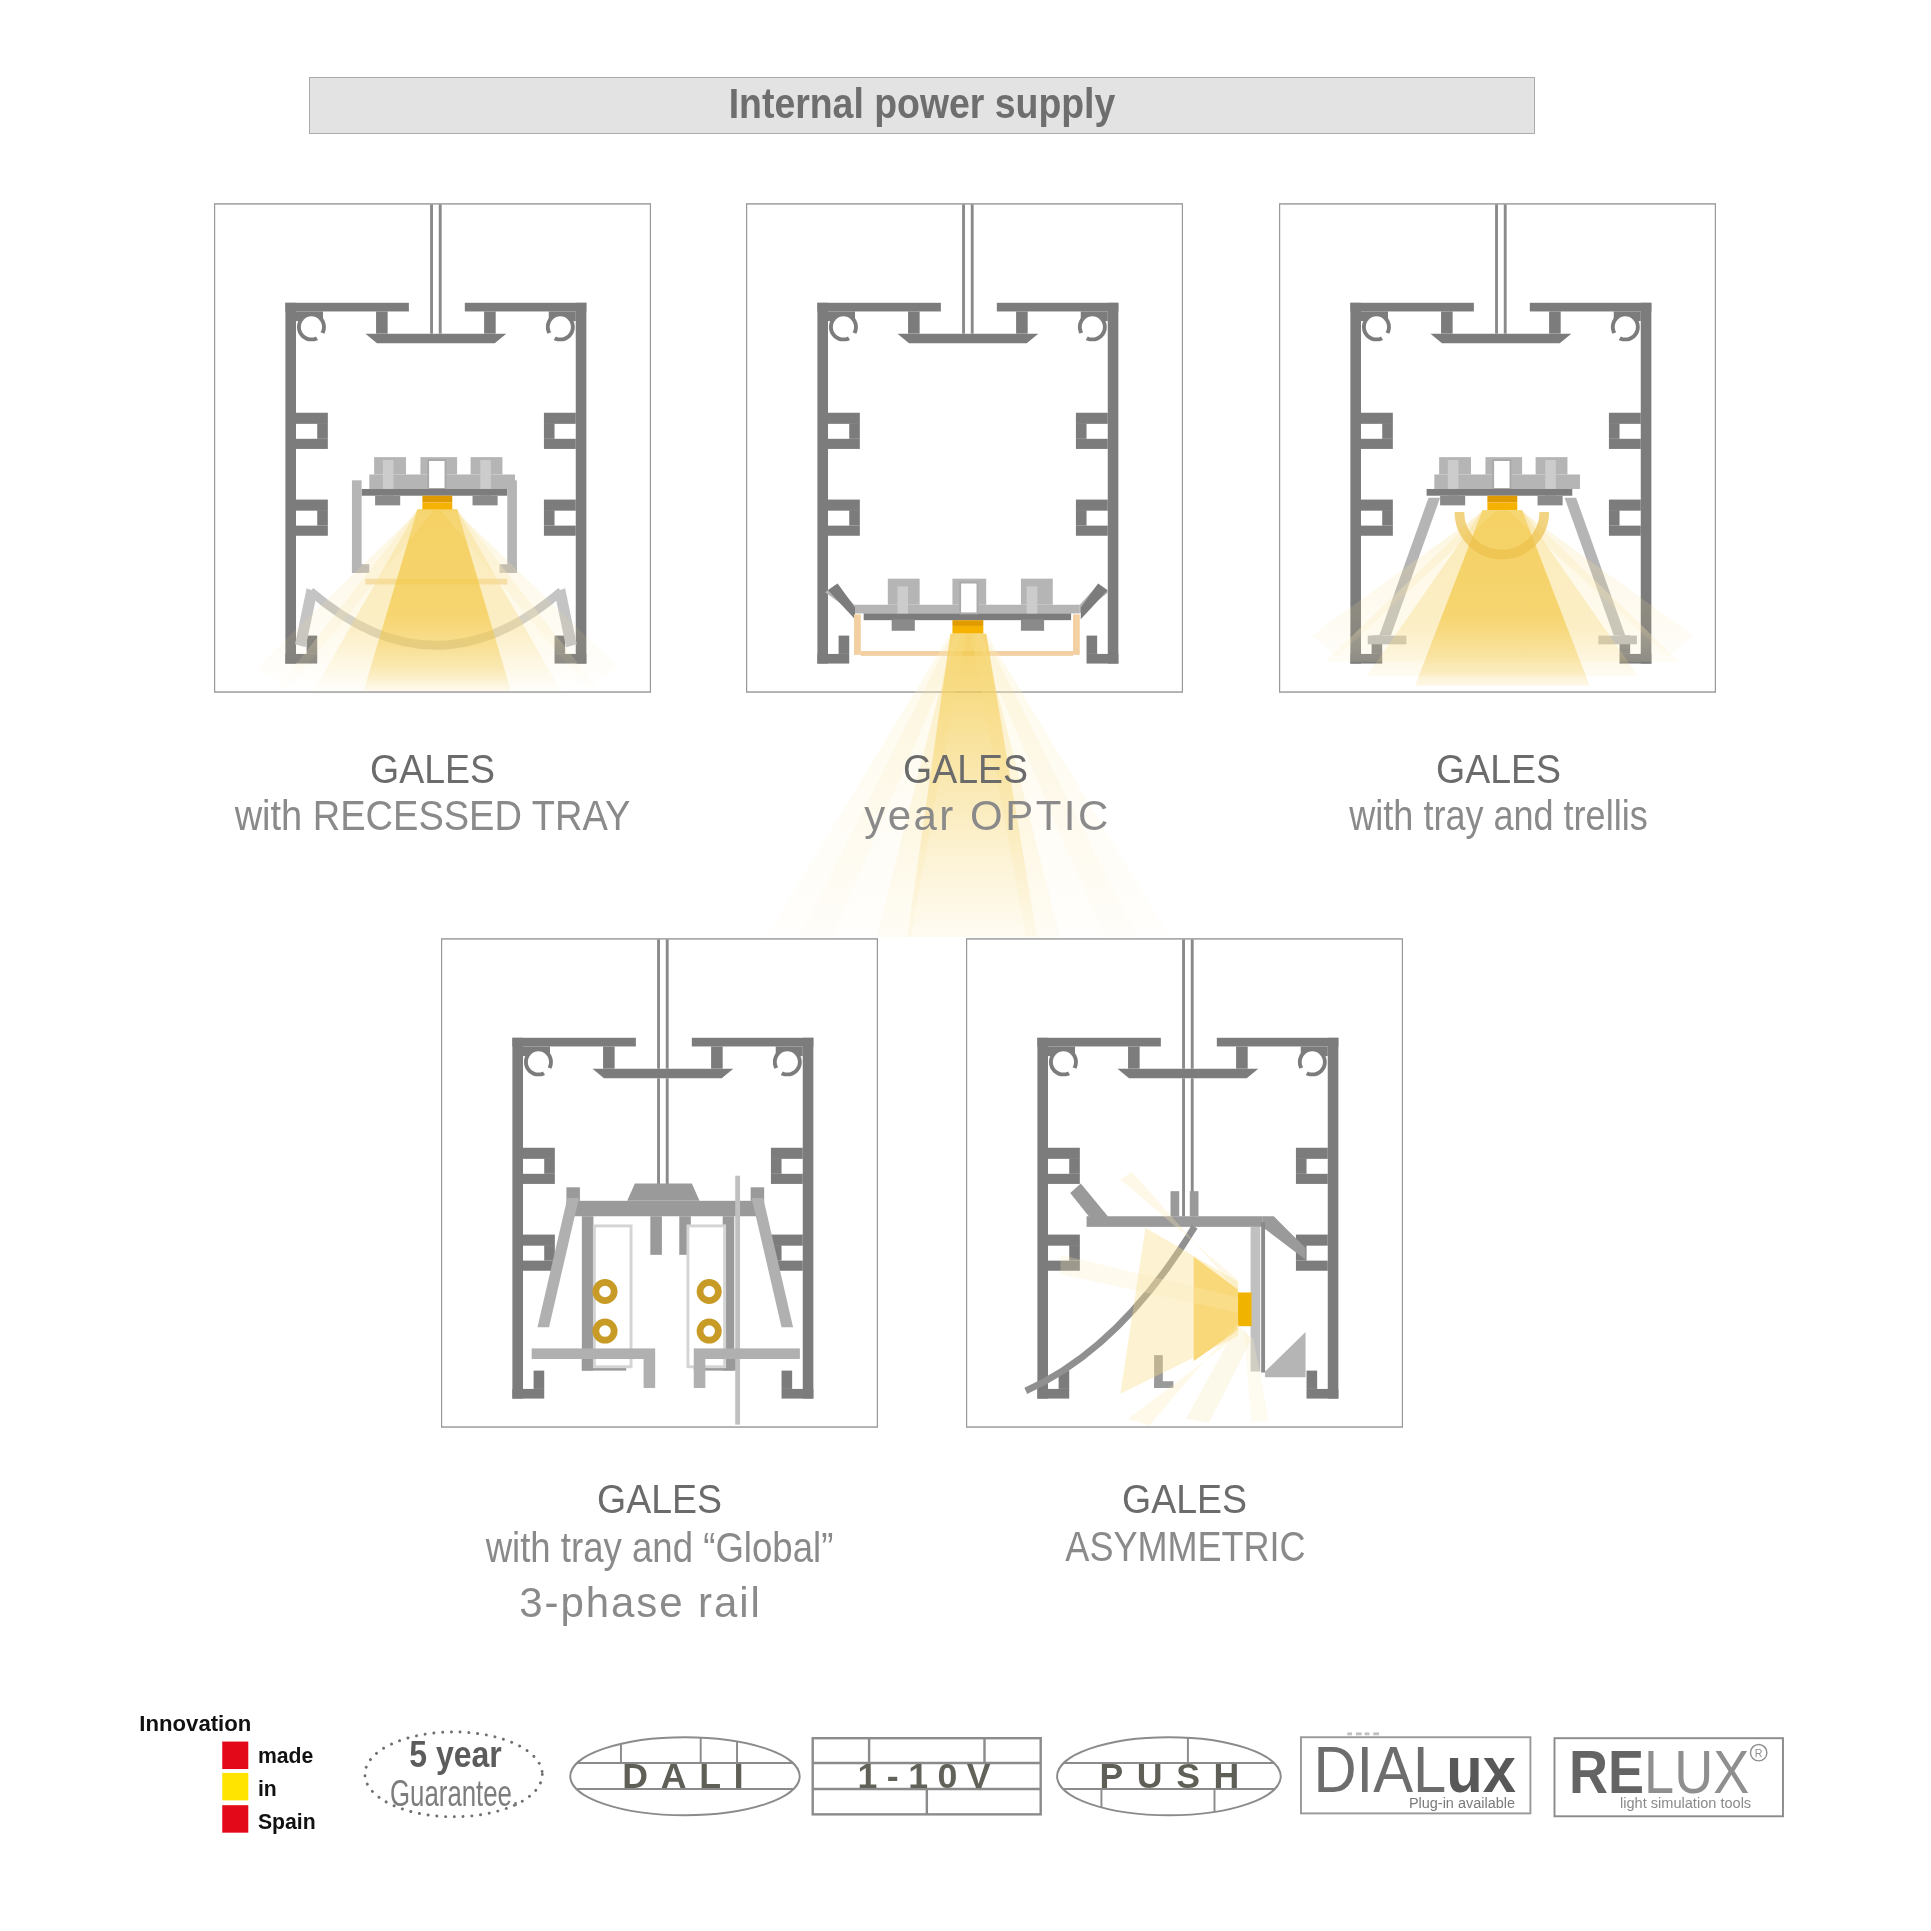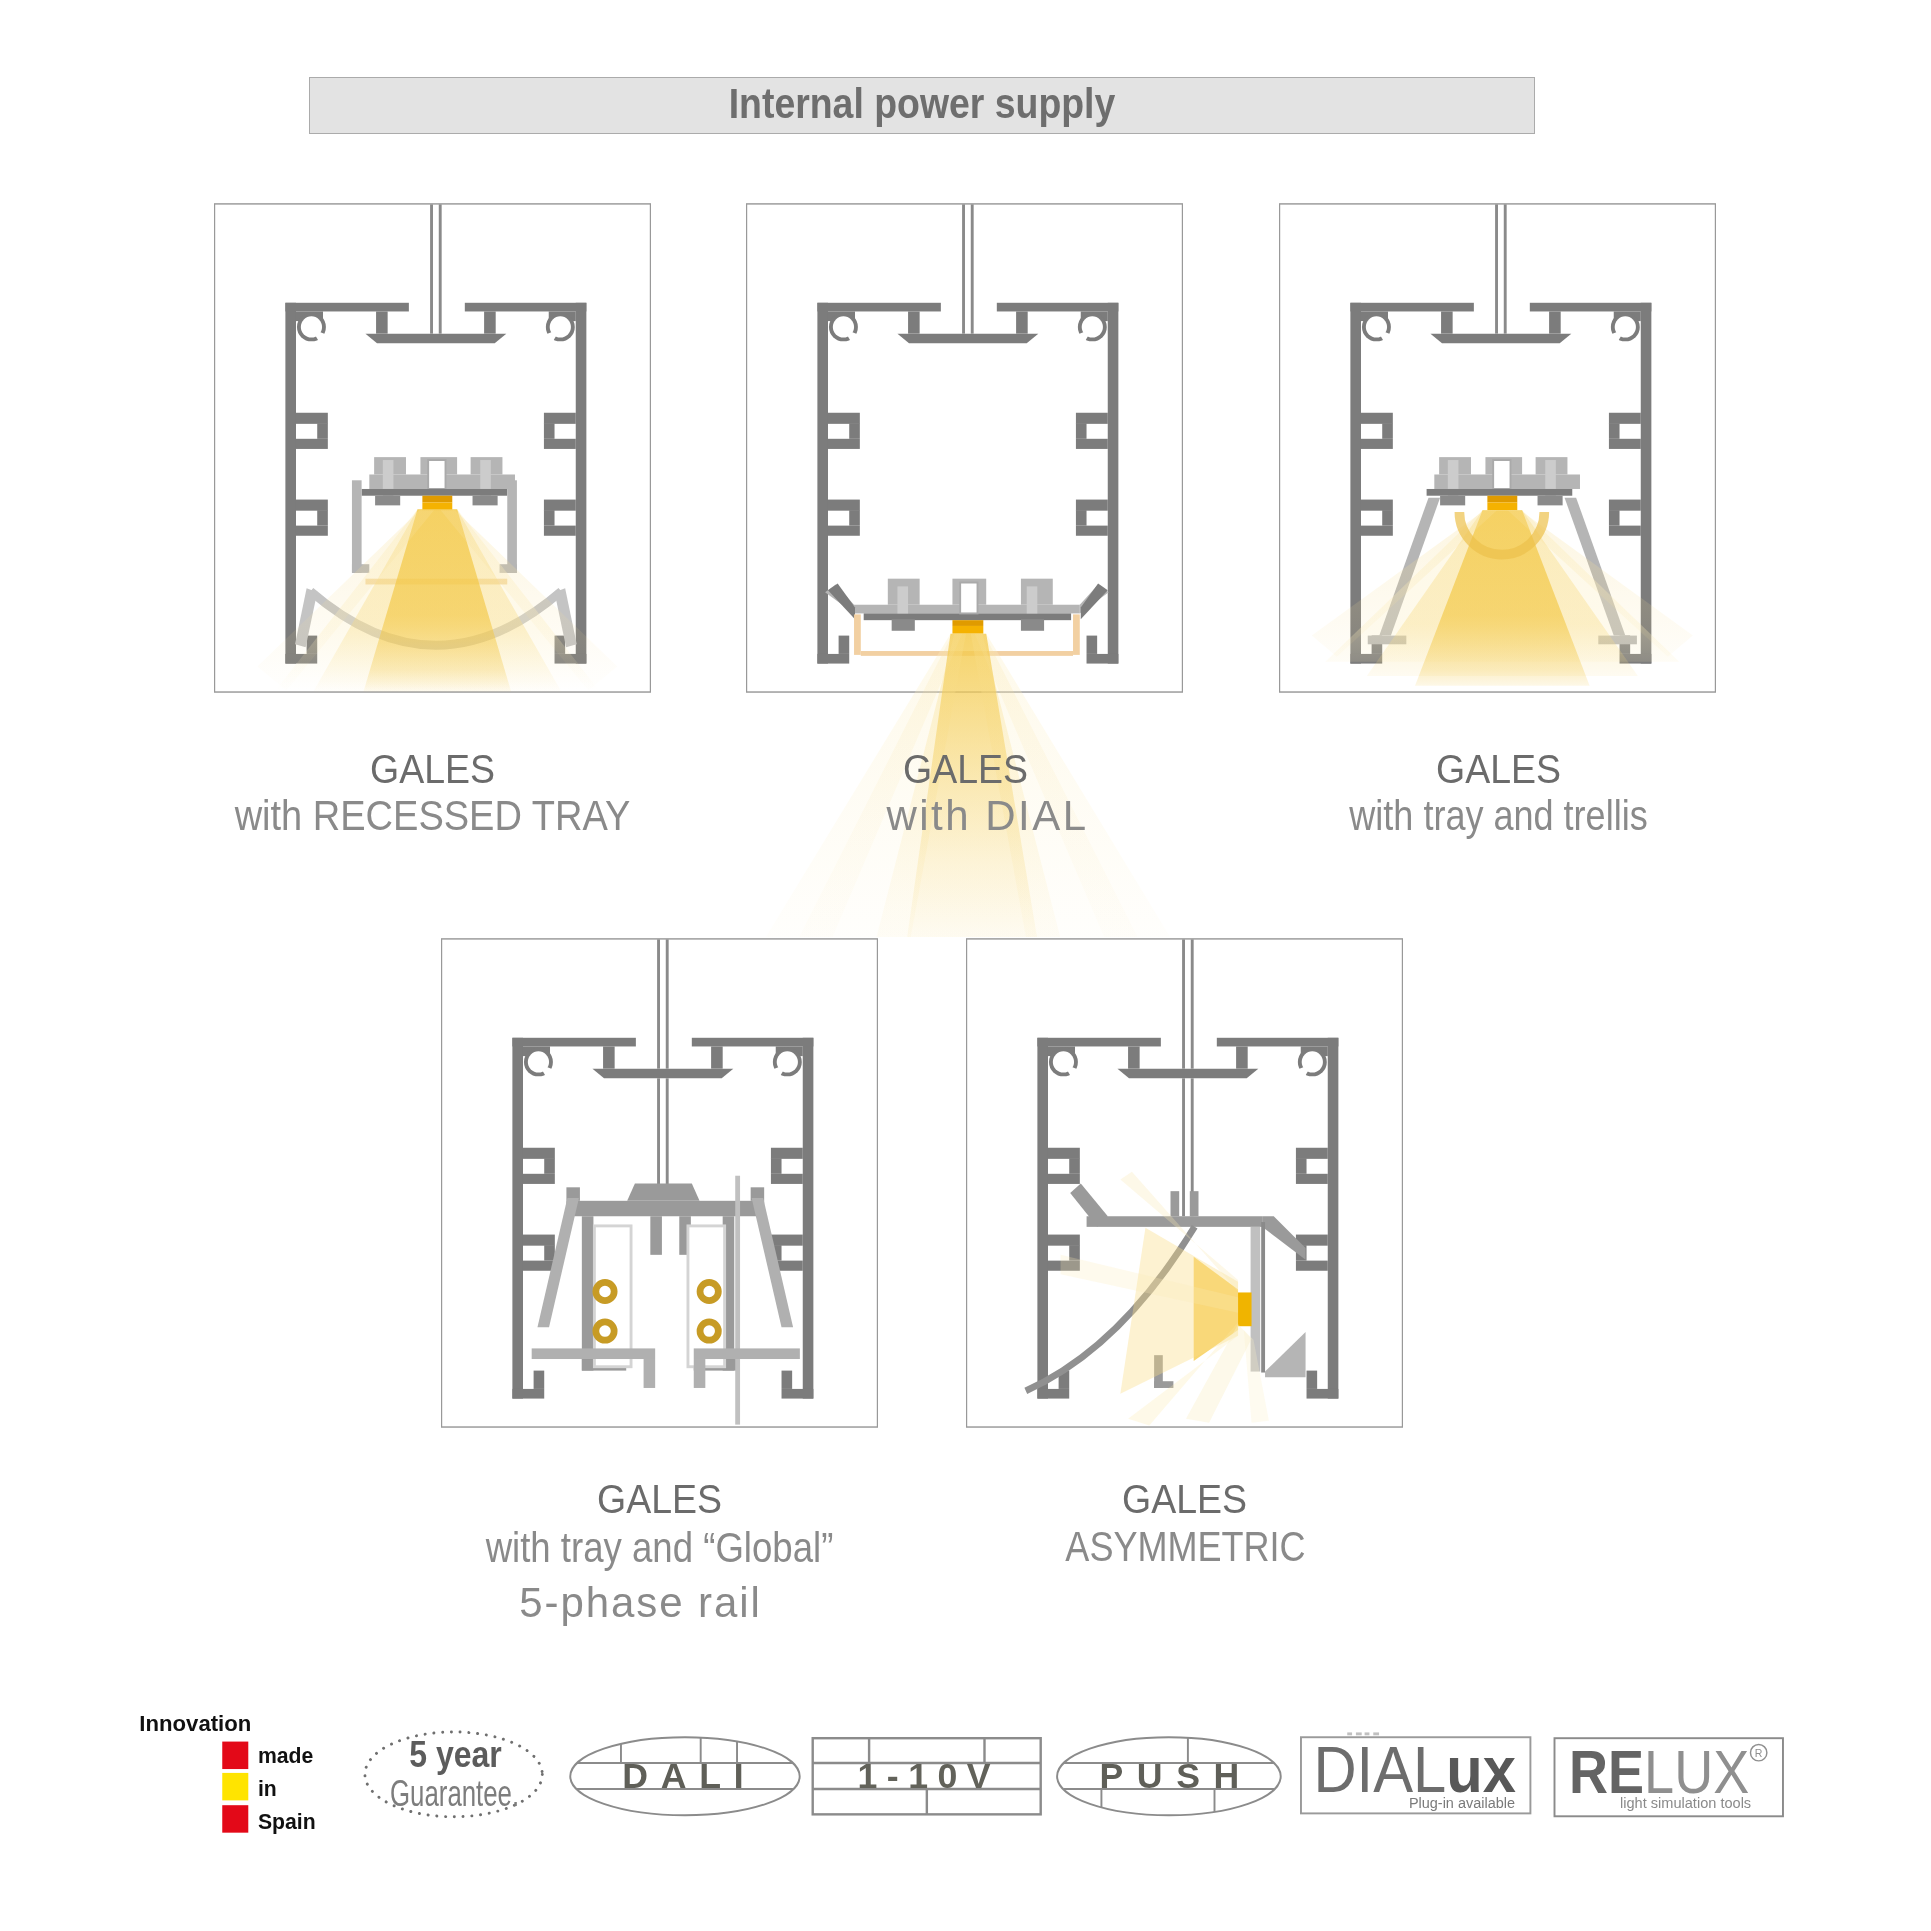--- a/index.html
+++ b/index.html
@@ -309,31 +309,31 @@
     <polygon points="288,406 298,416 314,500 296,502" fill="#fbf0c9" opacity="0.28"></polygon>
   </g>
 </svg>
 
 <div class="abs cap1" style="left:191px;top:746px;width:483px">GALES</div>
 
 <div class="abs cap2" style="left:191px;top:793px;width:483px;transform:scaleX(0.905)">with RECESSED TRAY</div>
 
 <div class="abs cap1" style="left:724px;top:746px;width:483px">GALES</div>
 
-<div class="abs cap2" style="left:746px;top:793px;width:483px;letter-spacing:2.5px">with DIAL</div>
+<div class="abs cap2" style="left:746px;top:793px;width:483px;letter-spacing:2.5px">year OPTIC</div>
 
 <div class="abs cap1" style="left:1257px;top:746px;width:483px">GALES</div>
 
 <div class="abs cap2" style="left:1257px;top:793px;width:483px;transform:scaleX(0.858)">with tray and trellis</div>
 
 <div class="abs cap1" style="left:418px;top:1476px;width:483px">GALES</div>
 
 <div class="abs cap2" style="left:418px;top:1525px;width:483px;transform:scaleX(0.871)">with tray and “Global”</div>
 
-<div class="abs cap2" style="left:399px;top:1580px;width:483px;letter-spacing:1.9px">5-phase rail</div>
+<div class="abs cap2" style="left:399px;top:1580px;width:483px;letter-spacing:1.9px">3-phase rail</div>
 
 <div class="abs cap1" style="left:943px;top:1476px;width:483px">GALES</div>
 
 <div class="abs cap2" style="left:944px;top:1524px;width:483px;transform:scaleX(0.858)">ASYMMETRIC</div>
 
 <svg class="abs" style="left:0;top:1690px" width="1931" height="241" viewBox="0 0 2000 250">
 
   <g>
     <text x="143" y="43" font-size="23" font-weight="bold" fill="#111111">Innovation</text>
     <rect x="229" y="53.5" width="27" height="28.5" fill="#e30918"></rect>

